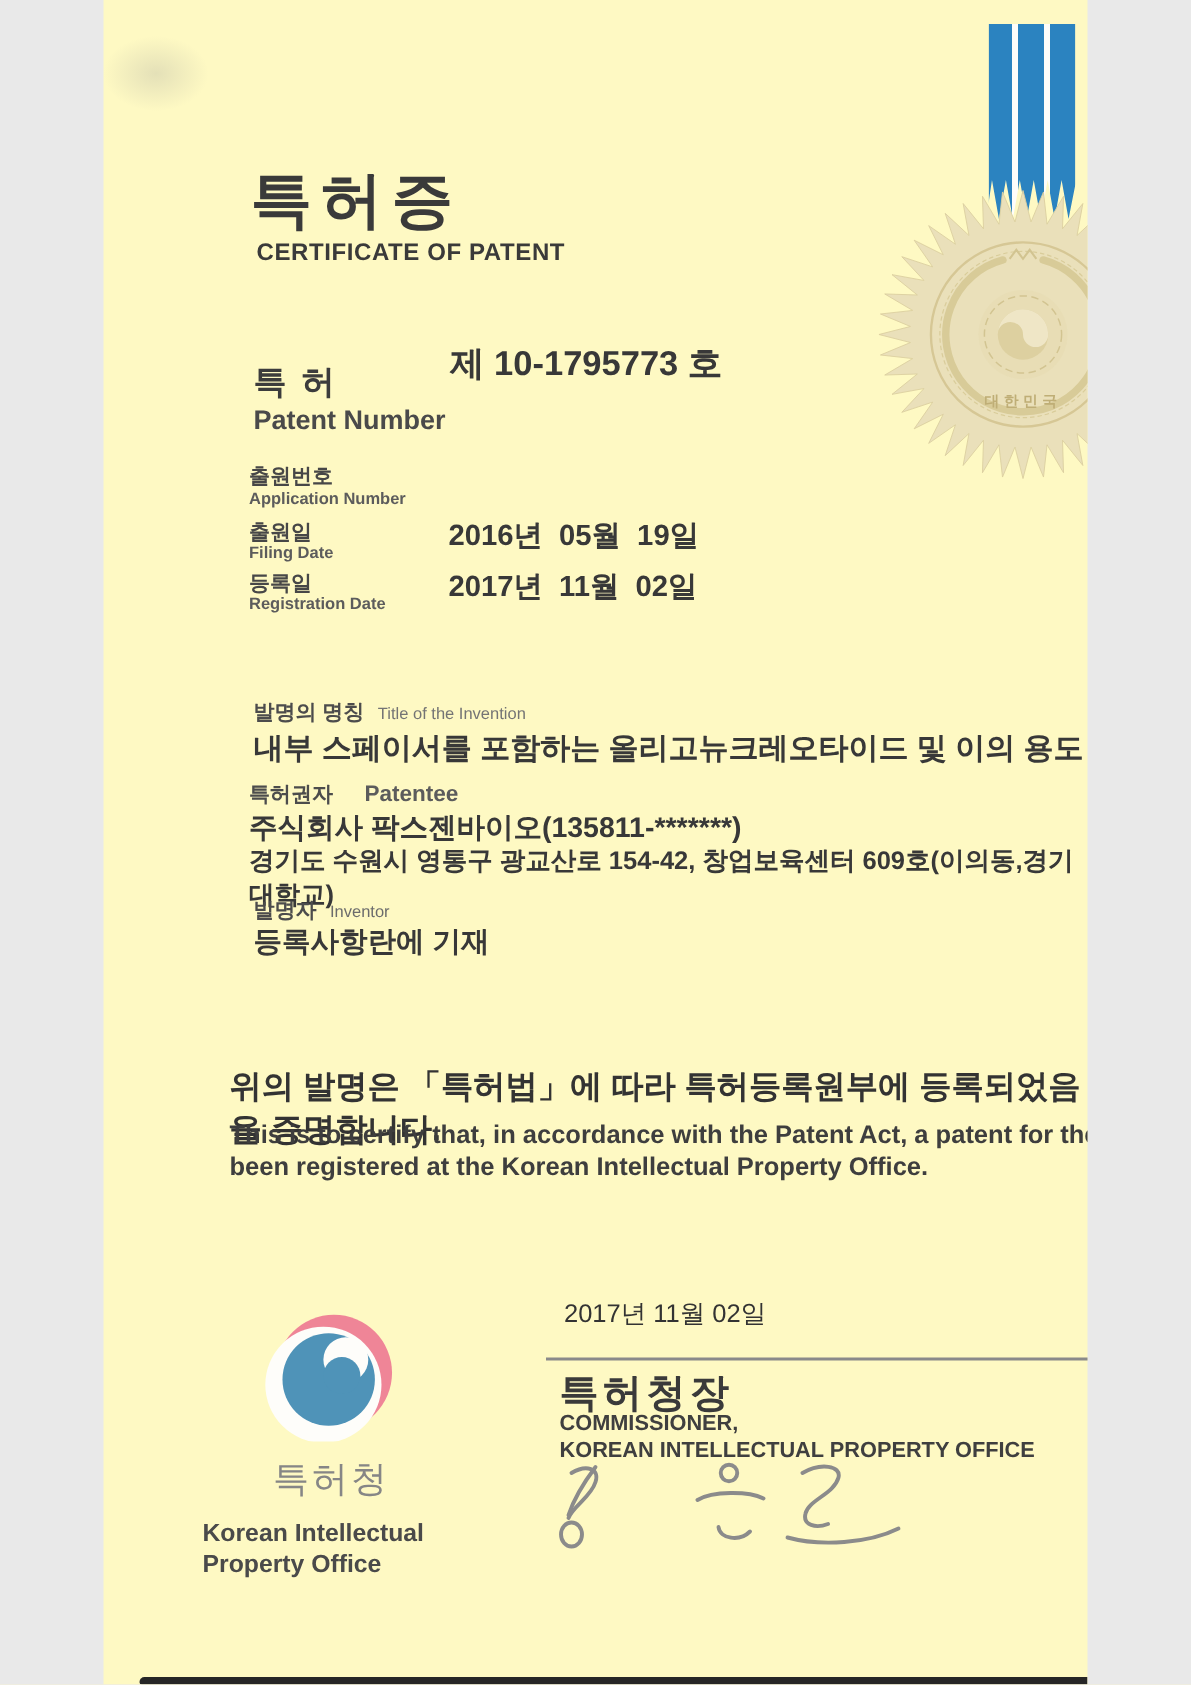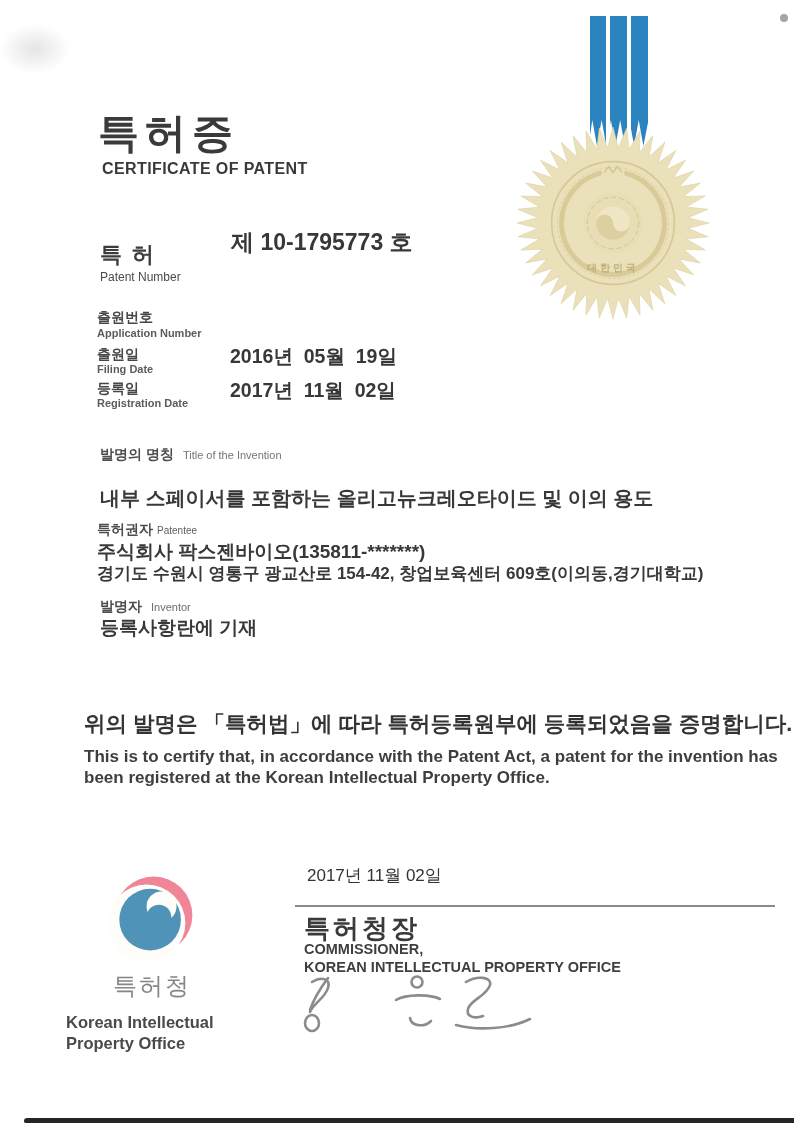--- a/index.html
+++ b/index.html
@@ -1,20 +1,20 @@
 <!DOCTYPE html>
 <html><head>
 <meta charset="utf-8">
 <style>
   html,body{margin:0;padding:0;background:#e9e9e9;}
   #page{
     position:relative;
-    width:794px;height:1123px;
+    width:656px;height:1123px;
     margin:0 auto;
-    background:#ffffff;
+    background:#fef9c3;
     overflow:hidden;
     font-family:"Liberation Sans","DejaVu Sans",sans-serif;
     color:#3c3c3c;
   }
   .abs{position:absolute;}
 
   
   .title-kr{left:98px;top:106px;font-size:41px;font-weight:900;letter-spacing:6px;color:#3a3a3a;}
   .title-en{left:102px;top:160px;font-size:16px;font-weight:700;letter-spacing:.4px;color:#3a3a3a;}
 
@@ -29,33 +29,33 @@
       60% 100%,52% 80%,44% 100%,36% 80%,28% 100%,20% 80%,12% 100%,4% 80%,0% 92%);
   }
   .medal{left:514px;top:124px;width:198px;height:198px;}
 
   
   .lab-kr{font-size:14px;font-weight:700;color:#474747;}
   .lab-en{font-size:11px;font-weight:600;color:#5c5c5c;}
   .val{font-weight:700;color:#383838;white-space:pre-wrap;}
 
   .patent-lab{left:100px;top:240px;font-size:22px;font-weight:800;letter-spacing:2px;}
-  .patent-sub{left:100px;top:270px;font-size:12px;font-weight:400;color:#4a4a4a;text-align:center;}
+  .patent-sub{left:100px;top:270px;font-size:18px;font-weight:700;color:#4a4a4a;text-align:center;}
   .patent-val{left:231px;top:227px;font-size:23px;}
 
   .f1-kr{left:97px;top:309px;}  .f1-en{left:97px;top:327px;}  .f1-val{left:230px;top:306px;font-size:19.5px;}
   .f2-kr{left:97px;top:346px;}  .f2-en{left:97px;top:363px;}  .f2-val{left:230px;top:343px;font-size:19.5px;}
   .f3-kr{left:97px;top:380px;}  .f3-en{left:97px;top:397px;}  .f3-val{left:230px;top:377px;font-size:19.5px;}
 
-  .inv-lab{left:100px;top:446px;font-size:14px;font-weight:600;color:#4c4c4c;}
+  .inv-lab{left:100px;top:466px;font-size:14px;font-weight:600;color:#4c4c4c;}
   .inv-lab .en{font-size:11px;font-weight:500;color:#747474;margin-left:9px;}
   .inv-val{left:100px;top:485px;font-size:20px;}
 
   .pat-lab{left:97px;top:521px;font-size:14px;font-weight:600;color:#4c4c4c;}
-  .pat-lab .en{font-size:10px;font-weight:400;color:#5c5c5c;margin-left:4px;}
+  .pat-lab .en{font-size:15px;font-weight:700;color:#5c5c5c;margin-left:21px;}
   .pat-l1{left:97px;top:539px;font-size:19px;}
   .pat-l2{left:97px;top:562px;font-size:17px;}
 
   .invt-lab{left:100px;top:598px;font-size:14px;font-weight:600;color:#4c4c4c;}
   .invt-lab .en{font-size:11px;font-weight:500;color:#6c6c6c;margin-left:9px;}
   .invt-val{left:100px;top:615px;font-size:19px;}
 
   .stmt-kr{left:84px;top:709px;font-size:21.5px;font-weight:800;color:#333;}
   .stmt-en{left:84px;top:747px;width:700px;font-size:17px;font-weight:700;line-height:1.22;color:#3e3e3e;}
 

